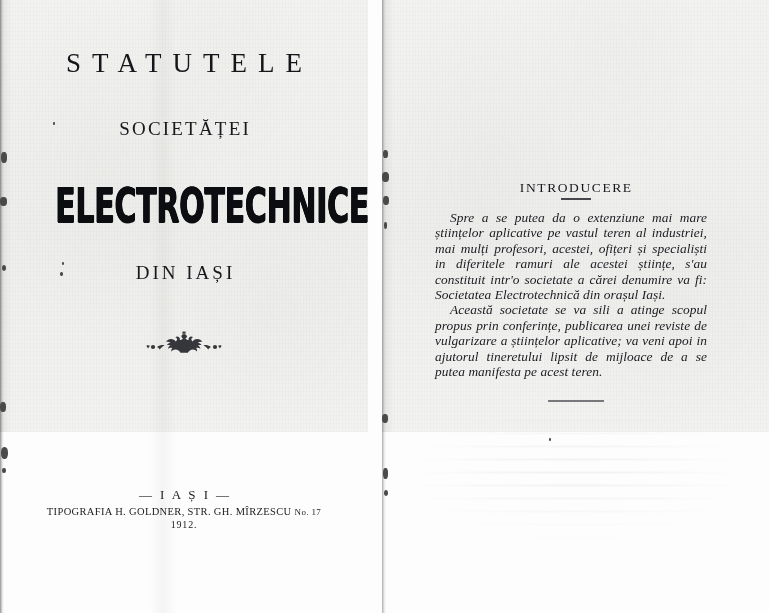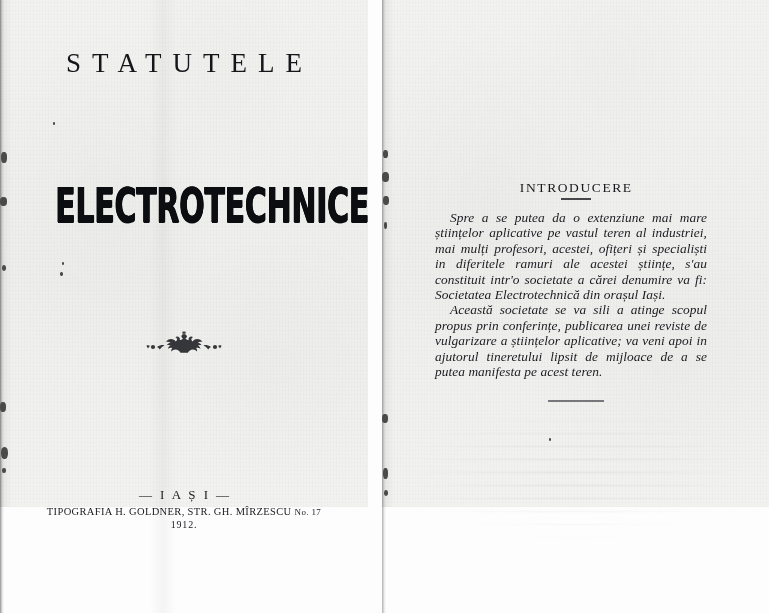--- a/index.html
+++ b/index.html
@@ -14,21 +14,21 @@
     height: 613px;
     overflow: hidden;
     background: #fdfdfd;
     font-family: "Liberation Serif", "DejaVu Serif", serif;
   }
 
   
   .page {
     position: absolute;
     top: 0;
-    height: 507px;
+    height: 432px;
     background:
       linear-gradient(90deg, rgba(150,150,150,.16) 0px, rgba(255,255,255,0) 12px),
       linear-gradient(180deg, rgba(255,255,255,0) 0%, rgba(190,190,190,.07) 55%, rgba(255,255,255,0) 100%),
       #f2f2f0;
   }
   .page-left  { left: 0px;   width: 368px; }
   .page-right { left: 382px; width: 387px; }
 
   
   .grain {
@@ -229,23 +229,25 @@
 <body>
 
 <div id="scan">
 
   <div class="page page-left">
     <div class="grain"></div>
     <div class="fold-shade" style="left:150px;"></div>
 
     <div class="title-block t-statutele">STATUTELE</div>
 
+    <div class="title-block t-societatei">SOCIETĂȚEI</div>
 
     <div class="title-block t-electro">ELECTROTECHNICE</div>
 
+    <div class="title-block t-dinIasi">DIN IAȘI</div>
 
     <div class="ornament">
       <svg width="86" height="30" viewBox="0 0 86 30" fill="#1d1e22">
         <path d="M43 4c-1.5 0-2.6 1-2.6 2.3 0 1 .7 1.8 1.6 2.1-.6.9-1.7 1.5-3.2 1.7.2-.9.1-1.8-.5-2.5-1-1.2-2.8-1.3-4-.4 1 .3 1.6 1 1.7 1.9.1 1-.4 1.9-1.3 2.3-1.1-1.4-2.8-2.3-4.6-2.3-2.2 0-4.1 1.2-5.1 3 1.6-.6 3.3-.4 4.6.6-1.6.2-3 1.1-3.8 2.5 1.3-.5 2.7-.4 3.8.3-1.4.6-2.4 1.8-2.7 3.3 1.3-1 2.9-1.3 4.4-.9-.9 1-1.2 2.3-.9 3.6 1-1.3 2.5-2 4.1-2 2.2 0 4.1 1.3 5 3.2h7.4c.9-1.9 2.8-3.2 5-3.2 1.6 0 3.1.7 4.1 2 .3-1.3 0-2.6-.9-3.6 1.5-.4 3.1-.1 4.4.9-.3-1.5-1.3-2.7-2.7-3.3 1.1-.7 2.5-.8 3.8-.3-.8-1.4-2.2-2.3-3.8-2.5 1.3-1 3-1.2 4.6-.6-1-1.8-2.9-3-5.1-3-1.8 0-3.5.9-4.6 2.3-.9-.4-1.4-1.3-1.3-2.3.1-.9.7-1.6 1.7-1.9-1.2-.9-3-.8-4 .4-.6.7-.7 1.6-.5 2.5-1.5-.2-2.6-.8-3.2-1.7.9-.3 1.6-1.1 1.6-2.1C45.6 5 44.5 4 43 4z"></path>
         <circle cx="12" cy="17" r="2.1"></circle>
         <circle cx="74" cy="17" r="2.1"></circle>
         <path d="M16 17c2.5-1.6 5-2.2 7.5-1.8-2.1 1.2-3.7 2.7-4.8 4.4-.6-1.3-1.5-2.2-2.7-2.6z"></path>
         <path d="M70 17c-2.5-1.6-5-2.2-7.5-1.8 2.1 1.2 3.7 2.7 4.8 4.4.6-1.3 1.5-2.2 2.7-2.6z"></path>
         <path d="M5.5 15.5c1.4-.4 2.6-.2 3.6.6-1 .5-1.7 1.3-2 2.4-.9-.9-1.4-1.9-1.6-3z"></path>
         <path d="M80.5 15.5c-1.4-.4-2.6-.2-3.6.6 1 .5 1.7 1.3 2 2.4.9-.9 1.4-1.9 1.6-3z"></path>

